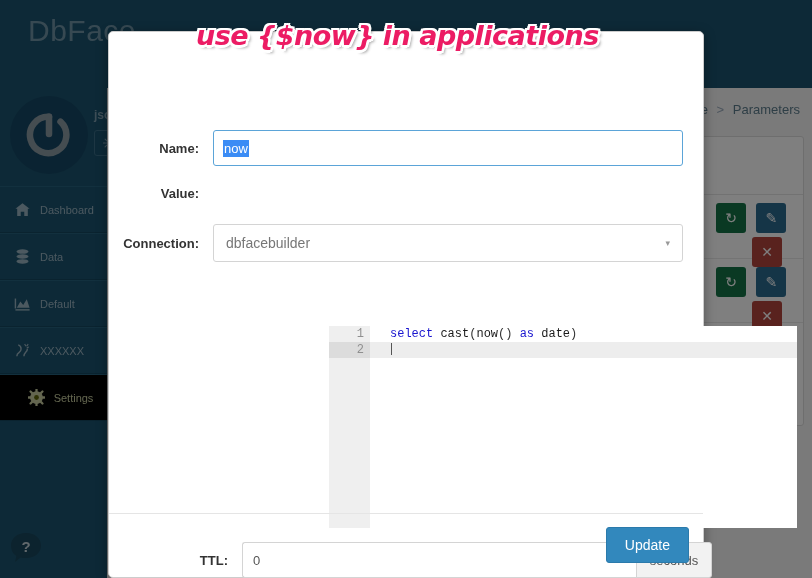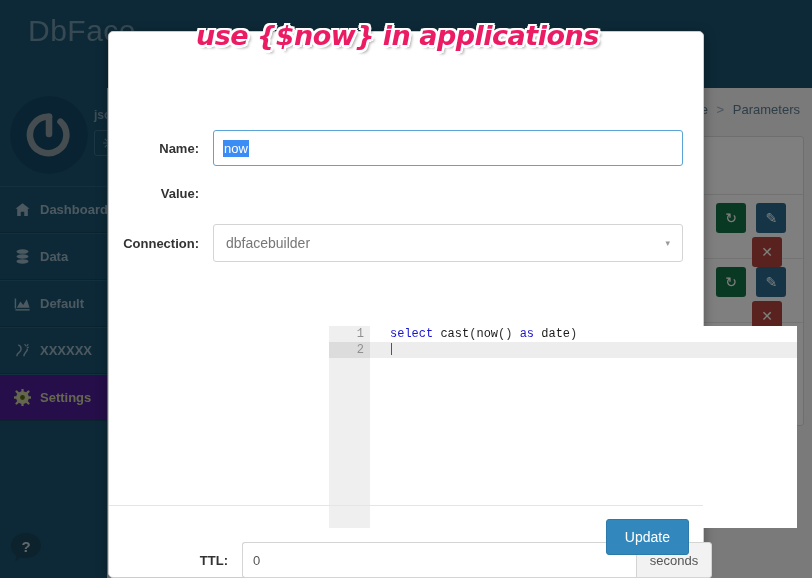--- a/index.html
+++ b/index.html
@@ -39,25 +39,25 @@
   .user-name { font-size:12px; color:#7d9dae; font-weight:bold; }
   .user-btn {
     margin-top:8px; width:30px; height:26px; border:1px solid #3a6d87;
     border-radius:3px; color:#7d9dae; font-size:11px;
     display:flex; align-items:center; justify-content:center;
   }
 
   .nav { position:absolute; left:0; top:98px; width:107px; }
   .nav-item {
     height:47px; display:flex; align-items:center; gap:9px;
-    padding-left:14px; color:#98b2c0; font-size:13px; font-weight:bold;
+    padding-left:14px; color:#98b2c0; font-size:11px; font-weight:normal;
     border-top:1px solid #25607c; border-bottom:1px solid #14465f;
     cursor:pointer;
   }
-  .nav-item.active { background:#4c1d95; color:#c8cda0; }
+  .nav-item.active { background:#000000; color:#c8cda0;justify-content:center; }
   .nav-ico { width:17px; height:17px; flex:none; display:block; }
 
   .helpbtn {
     position:absolute; left:8px; bottom:12px; width:36px; height:36px;
   }
 
   
   .content { position:absolute; left:107px; top:88px; right:0; bottom:0; background:#f4f4f4; }
   .crumbs {
     position:absolute; right:12px; top:14px; font-size:13px; color:#5d7d8d;
@@ -168,21 +168,21 @@
     font-family:"Liberation Sans", sans-serif; outline:none;
     display:flex; align-items:center;
   }
   .ttl-addon {
     width:76px; height:36px; border:1px solid #d4d4d4; border-radius:0 3px 3px 0;
     background:#f2f2f2; font-size:13px; color:#555;
     display:flex; align-items:center; justify-content:center;
   }
 
   .modal-foot {
-    position:absolute; left:0; right:0; bottom:0; height:72px;
+    position:absolute; left:0; right:0; bottom:0; height:64px;
     border-top:1px solid #e5e5e5;
   }
   .update-btn {
     position:absolute; right:14px; top:13px; height:36px; padding:0 18px;
     background:#3288bd; border:1px solid #2b7aab; border-radius:3px;
     color:#fff; font-size:14px; cursor:pointer;
     font-family:"Liberation Sans", sans-serif;
   }
 
   

